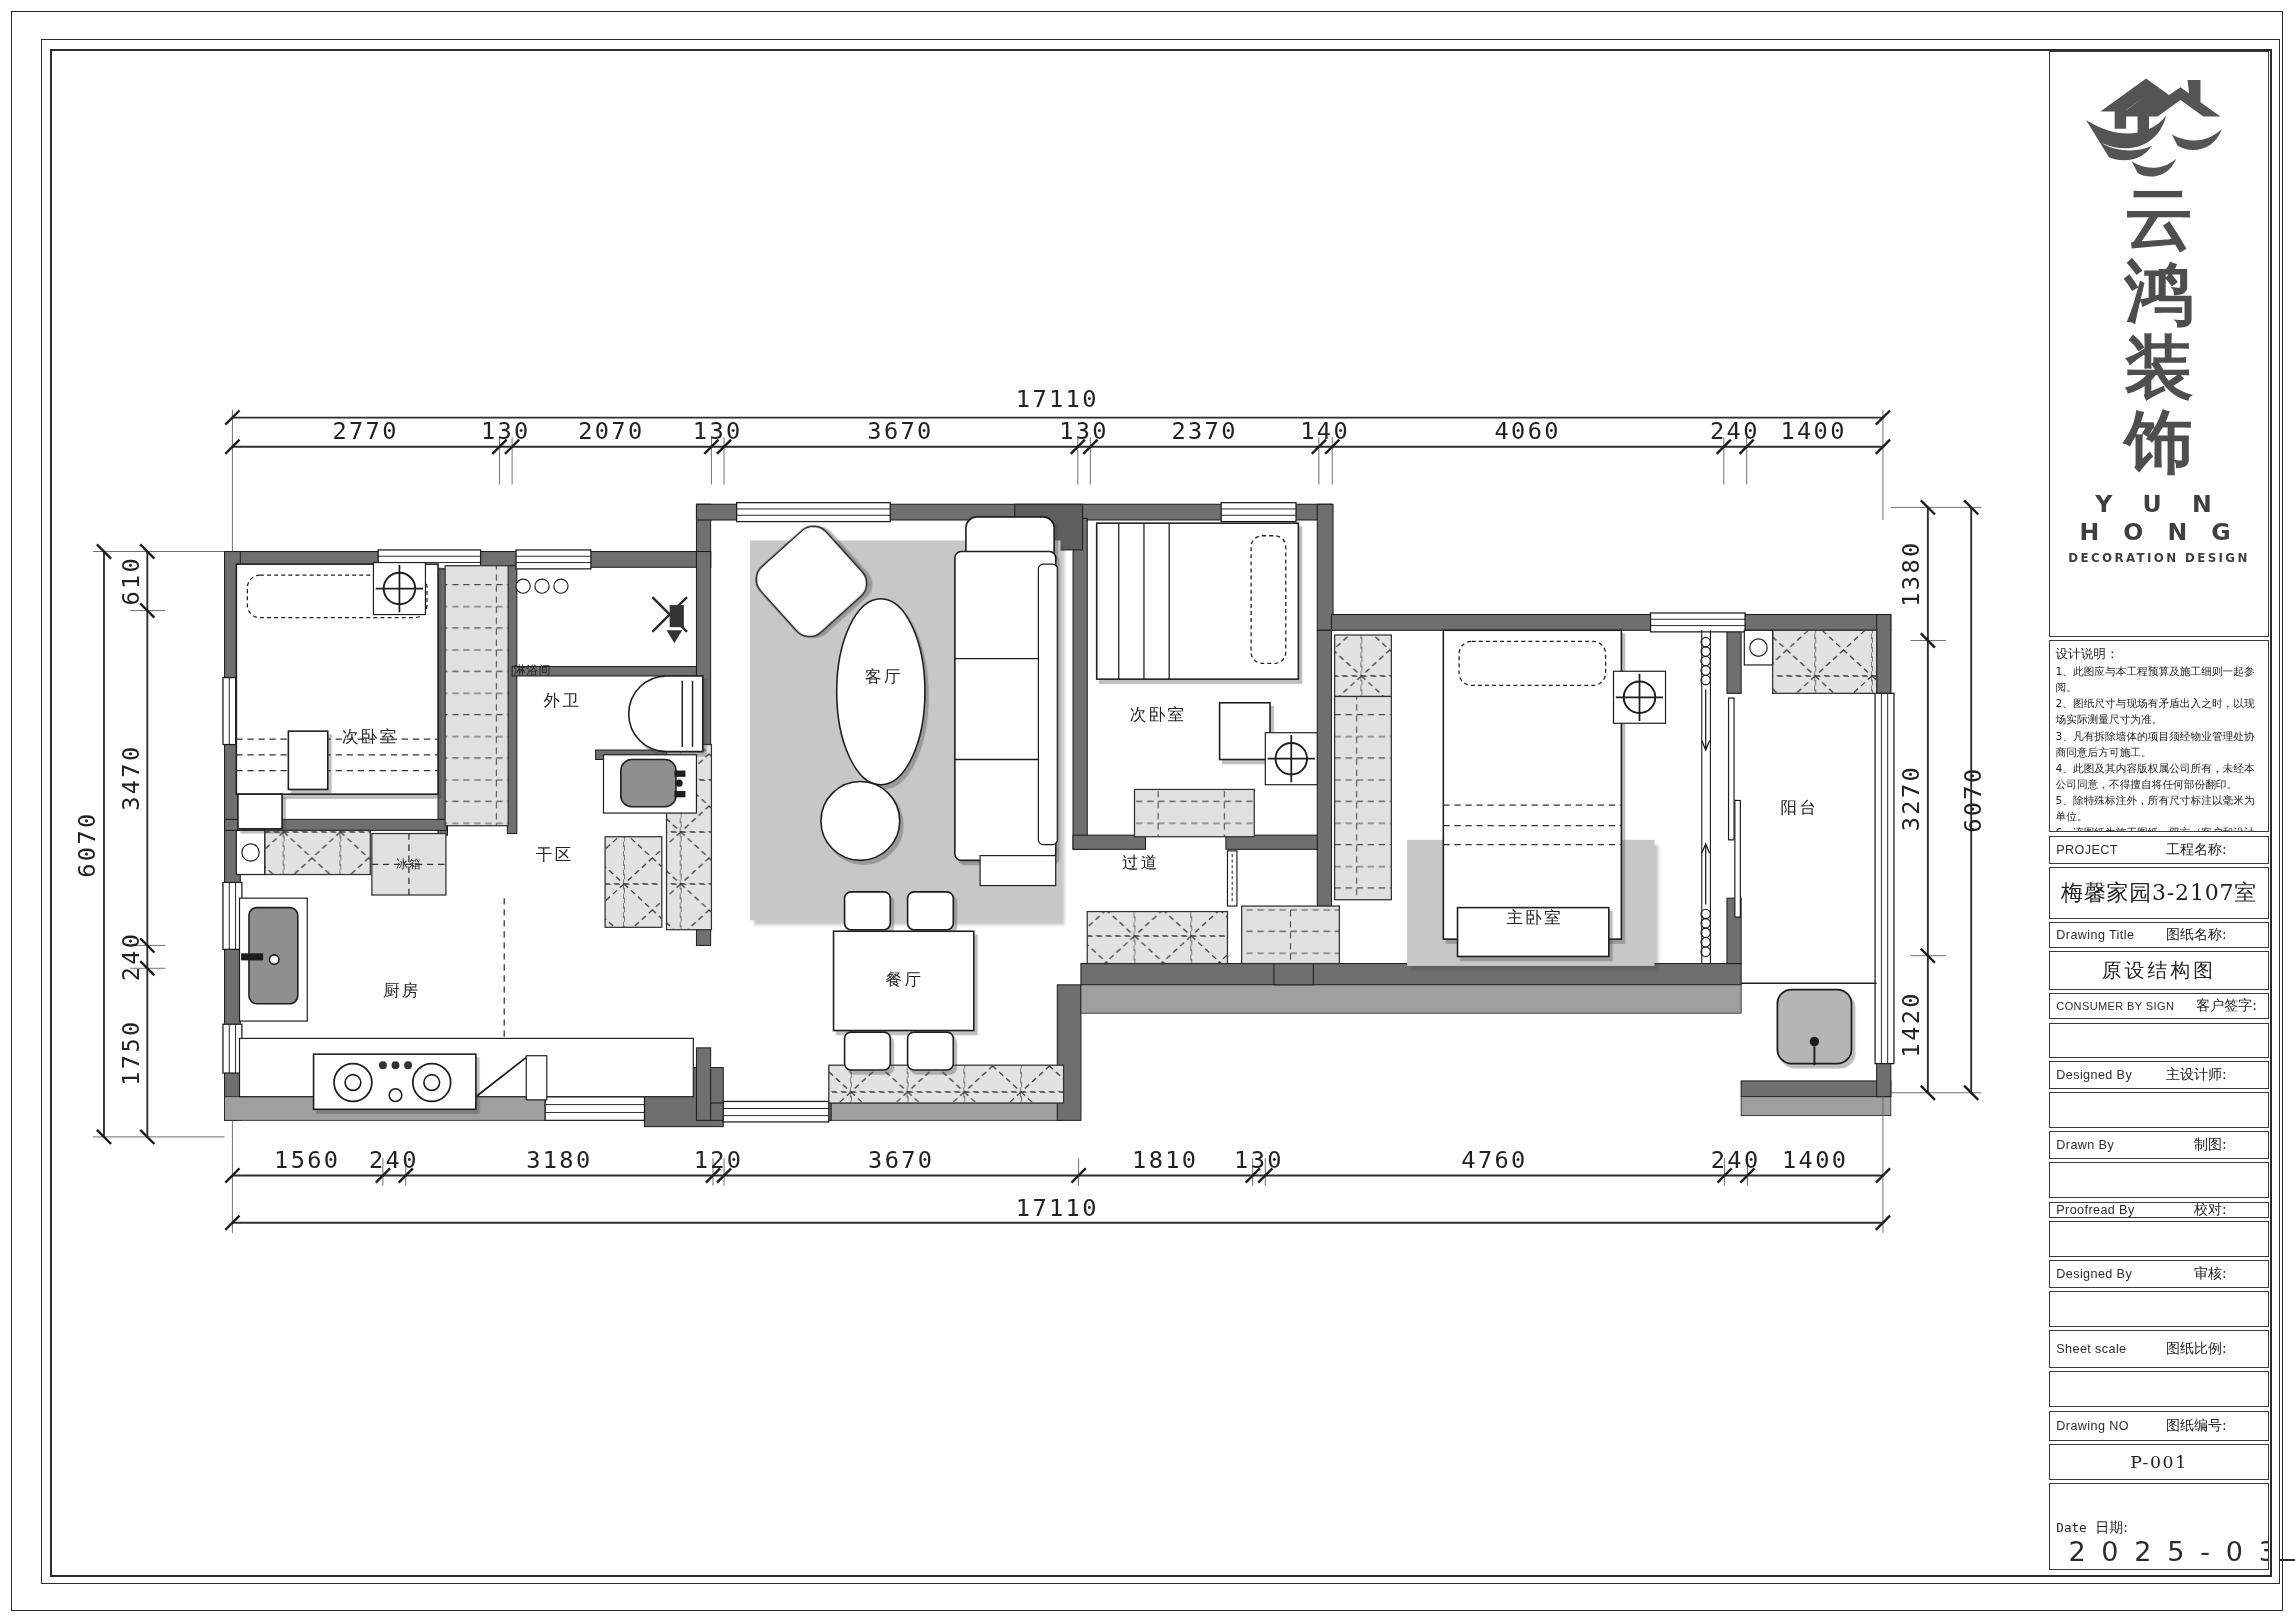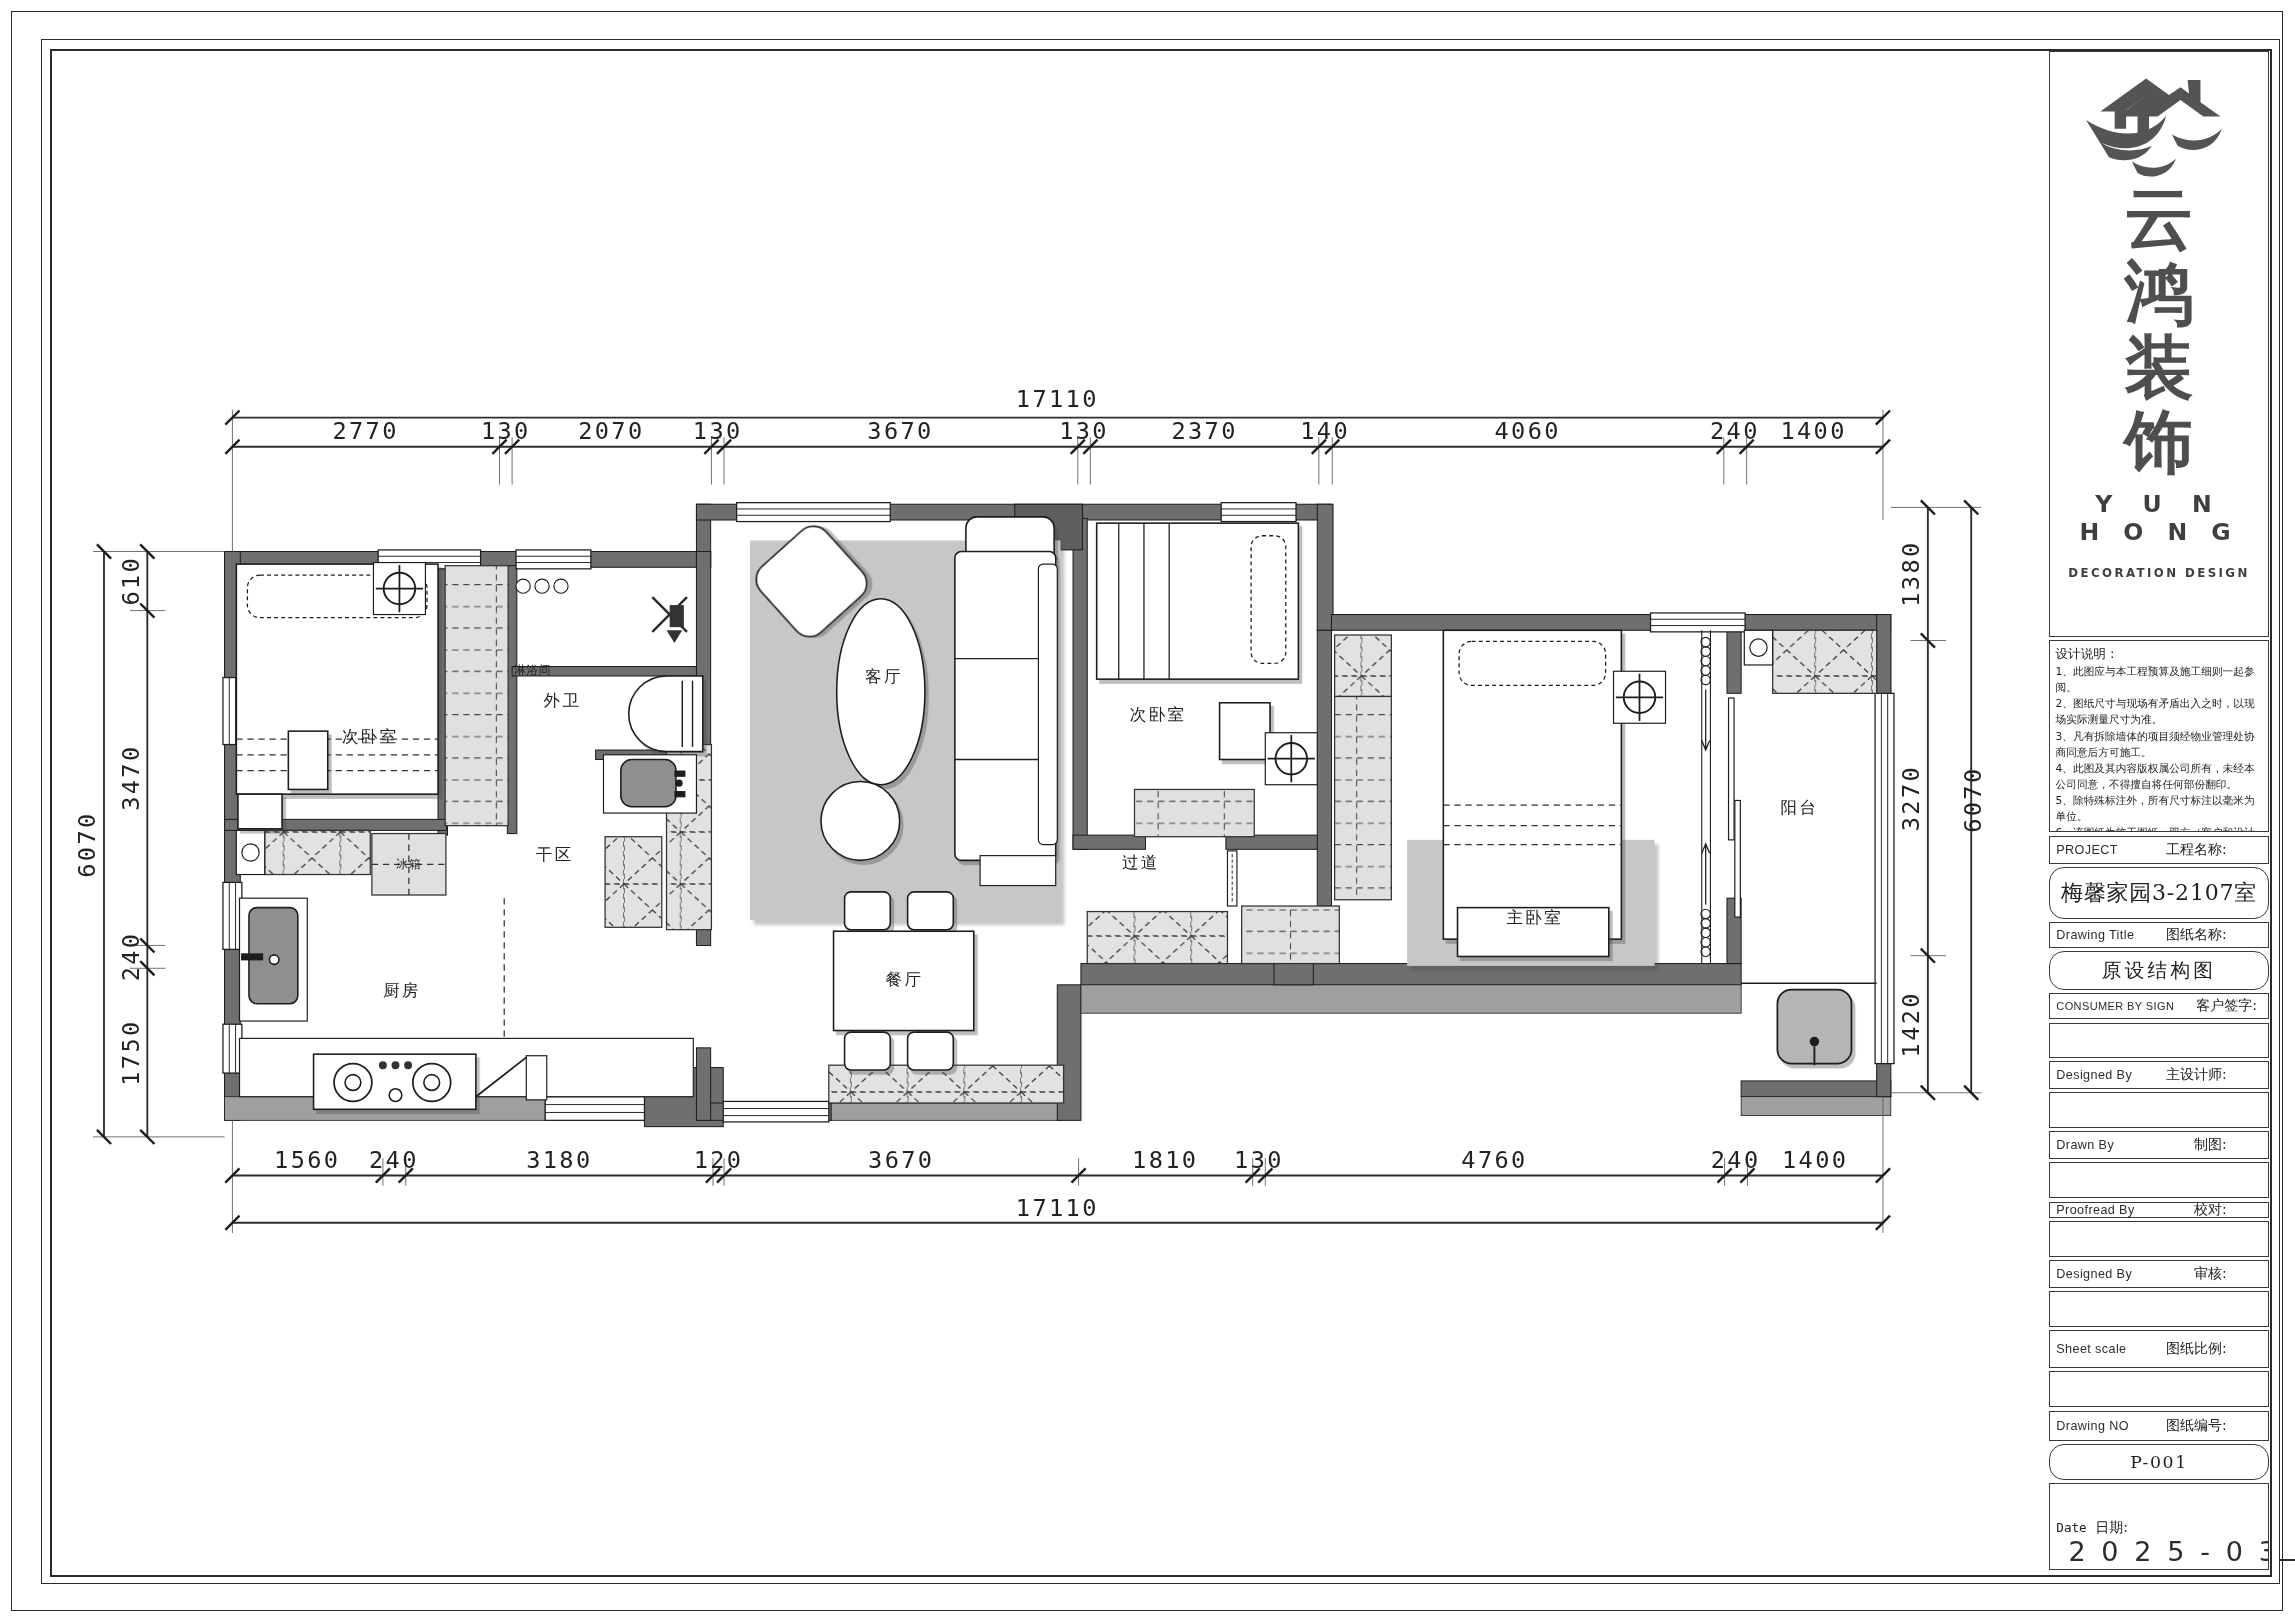--- a/index.html
+++ b/index.html
@@ -12,28 +12,28 @@
 
   
   .titleblock{position:absolute;left:2049px;top:51px;width:220px;height:1519px;
     display:flex;flex-direction:column;background:#fff;box-sizing:border-box;}
   .tb-cell{border:1.6px solid #3a3a3a;margin-bottom:3.2px;box-sizing:border-box;background:#fff;flex:0 0 auto;overflow:hidden;position:relative;}
   .tb-logo{flex:1 1 auto;display:flex;flex-direction:column;align-items:center;justify-content:flex-start;padding-top:7.9px;}
   .logo-chars{display:flex;flex-direction:column;align-items:center;line-height:1.08;margin-top:3.2px;}
   .logo-char{font-size:69px;font-weight:800;color:#4e4e4e;font-family:"DejaVu Sans",sans-serif;}
   .logo-en1{margin-top:11px;font-size:23.6px;letter-spacing:11px;color:#3f3f3f;font-weight:600;}
   .logo-en2{font-size:23.6px;letter-spacing:7.9px;color:#3f3f3f;font-weight:600;}
-  .logo-en3{font-size:11.8px;letter-spacing:2.4px;color:#3f3f3f;margin-top:20px;font-weight:600;}
+  .logo-en3{font-size:11.8px;letter-spacing:2.4px;color:#3f3f3f;margin-top:5px;font-weight:600;}
   .tb-contact{height:82px;padding:2.4px 5.5px;font-size:13.4px;line-height:1.36;white-space:nowrap;}
   .tb-notes{height:192px;padding:3.2px 5.5px;font-size:10.7px;line-height:1.5;}
   .tb-notes .nh{font-size:12.6px;margin-bottom:0.8px;}
   .tb-label{display:flex;align-items:center;justify-content:space-between;padding:0 6.3px;}
   .tb-label .en{font-family:Liberation Sans, sans-serif;font-size:12.6px;letter-spacing:0.4px;color:#2c2c2c;}
   .tb-label .cn{font-size:14px;color:#222;margin-right:35px;white-space:nowrap;}
-  .tb-value{display:flex;align-items:center;justify-content:center;border-radius:15px;}
+  .tb-value{display:flex;align-items:center;justify-content:center;}
   .v-project{font-size:22px;letter-spacing:0.8px;font-family:"DejaVu Serif",serif;}
   .v-title{font-size:19.7px;letter-spacing:3.2px;font-family:"DejaVu Serif",serif;}
   .v-num{font-size:17.3px;font-family:"DejaVu Serif",serif;letter-spacing:1.6px;}
   .tb-date{height:87px;}
   .tb-date .dlab{position:absolute;left:6.3px;top:35px;}
   .tb-date .dlab .en{font-family:"DejaVu Sans Mono",monospace;font-size:12.6px;margin-right:4.7px;}
   .tb-date .dlab .cn{font-size:14px;}
   .date-big{position:absolute;right:-27px;bottom:1.6px;font-size:27px;letter-spacing:15.8px;background:#fff;padding:0 3.2px;font-family:"DejaVu Sans",sans-serif;color:#2c2c2c;z-index:5;white-space:nowrap;}
   .frame-dash{position:absolute;left:2280px;top:1559px;width:20.5px;height:2.4px;background:#2b2b2b;}
 

